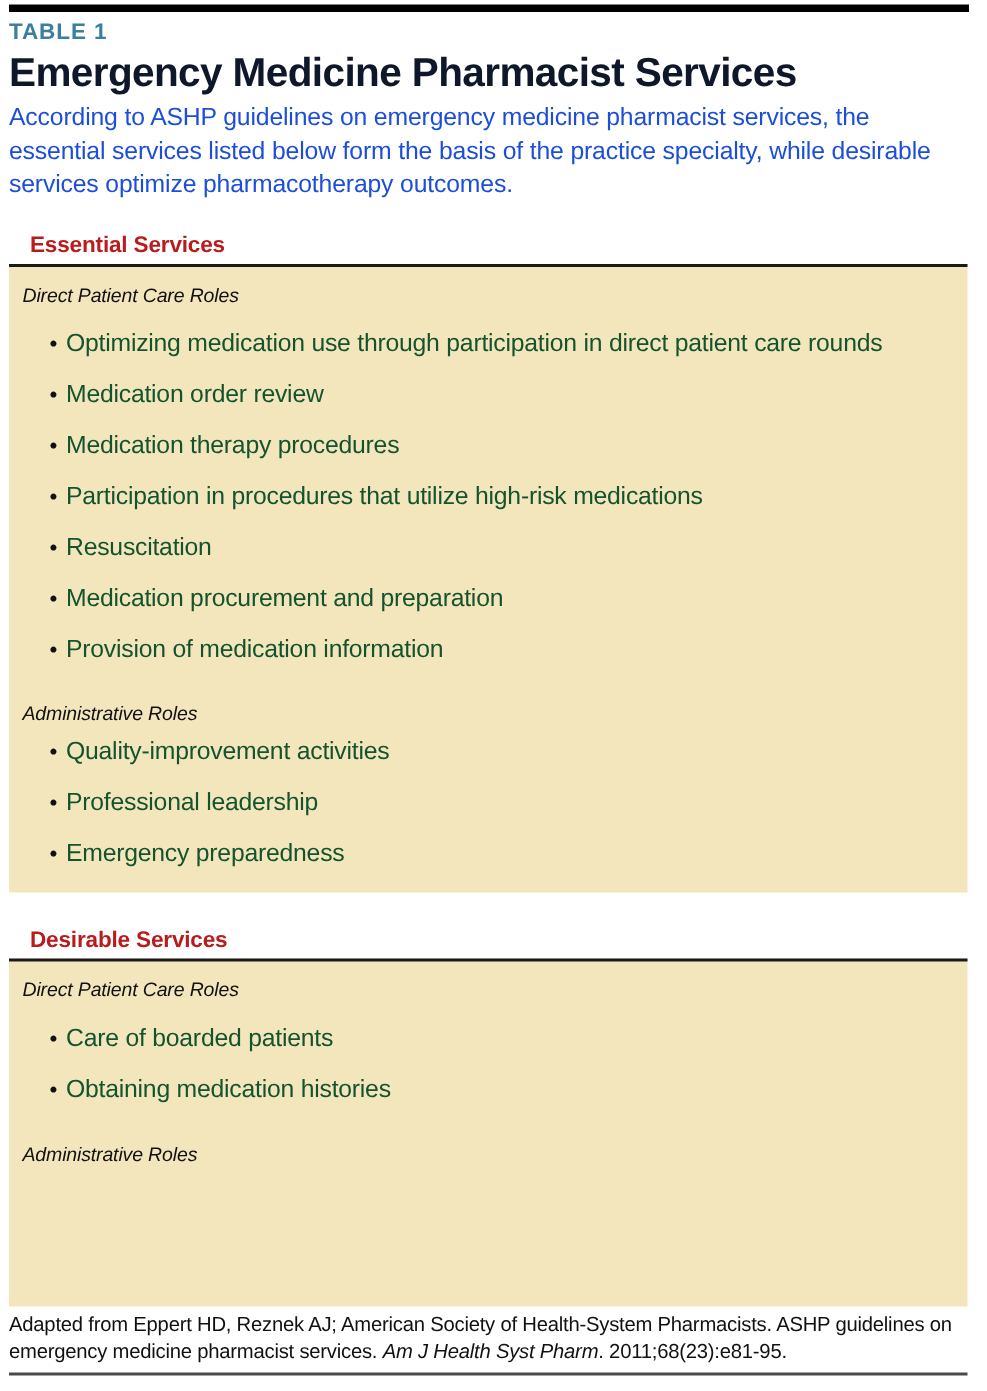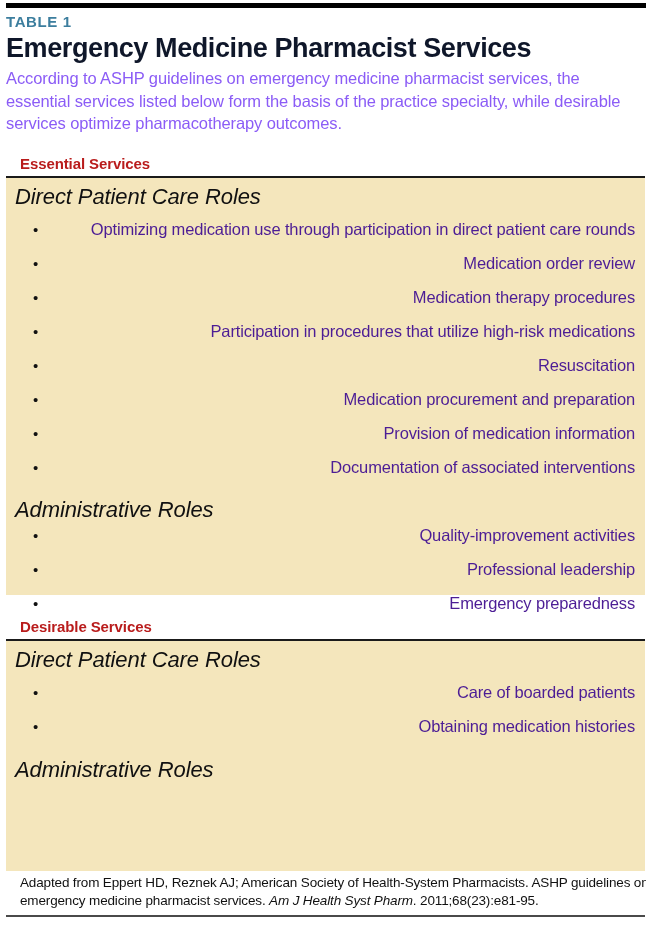--- a/index.html
+++ b/index.html
@@ -58,21 +58,21 @@
     letter-spacing: -0.4px;
     line-height: 31px;
     margin: 3px 0 0 0;
     color: #0f172a;
   }
 
   .table-desc {
     font-size: 16.5px;
     line-height: 22.5px;
     margin: 3px 16px 0 0;
-    color: #8b5cf6;
+    color: #1d4ed8;
     letter-spacing: -0.1px;
   }
 
   
   .section-heading {
     position: absolute;
     left: 20px;
     width: 646px;
     font-size: 15px;
     font-weight: bold;
@@ -101,43 +101,42 @@
     height: 232px;
   }
 
   .role-group {
     padding: 0;
     margin: 0;
   }
 
   .role-heading {
     font-style: italic;
-    font-size: 22px;
+    font-size: 13px;
     line-height: 19px;
     letter-spacing: -0.1px;
     color: #111111;
     margin: 0;
     padding: 0 0 0 9px;
   }
 
   .bullet-list {
     list-style: none;
     margin: 0;
     padding: 0;
   }
 
   .bullet-list li {
     position: relative;
     font-size: 16.5px;
     line-height: 21px;
     letter-spacing: -0.15px;
-    color: #4c1d95;
+    color: #14532d;
     padding: 0 10px 0 38px;
     margin: 0;
-    text-align: right;
   }
 
   .bullet-list li::before {
     content: "\2022";
     position: absolute;
     left: 27px;
     top: 0;
     font-size: 15px;
     line-height: 21px;
     color: #111111;
@@ -156,21 +155,21 @@
   #desirable-panel .role-group.first .bullet-list { margin-top: 13px; }
   #desirable-panel .role-group.first .bullet-list li { margin-bottom: 13px; }
 
   #desirable-panel .role-group.second { padding-top: 10px; }
   #desirable-panel .role-group.second .bullet-list { margin-top: 6px; }
   #desirable-panel .role-group.second .bullet-list li { margin-bottom: 13px; }
 
   
   .footnote {
     position: absolute;
-    left: 20px;
+    left: 6px;
     top: 874px;
     width: 639px;
     font-size: 13.5px;
     line-height: 18px;
     letter-spacing: -0.15px;
     color: #111111;
   }
   .footnote .journal { font-style: italic; }
 
   .bottom-rule {
@@ -202,21 +201,20 @@
     <div class="role-group first">
       <div class="role-heading">Direct Patient Care Roles</div>
       <ul class="bullet-list">
         <li>Optimizing medication use through participation in direct patient care rounds</li>
         <li>Medication order review</li>
         <li>Medication therapy procedures</li>
         <li>Participation in procedures that utilize high-risk medications</li>
         <li>Resuscitation</li>
         <li>Medication procurement and preparation</li>
         <li>Provision of medication information</li>
-        <li>Documentation of associated interventions</li>
       </ul>
     </div>
 
     <div class="role-group second">
       <div class="role-heading">Administrative Roles</div>
       <ul class="bullet-list">
         <li>Quality-improvement activities</li>
         <li>Professional leadership</li>
         <li>Emergency preparedness</li>
       </ul>

